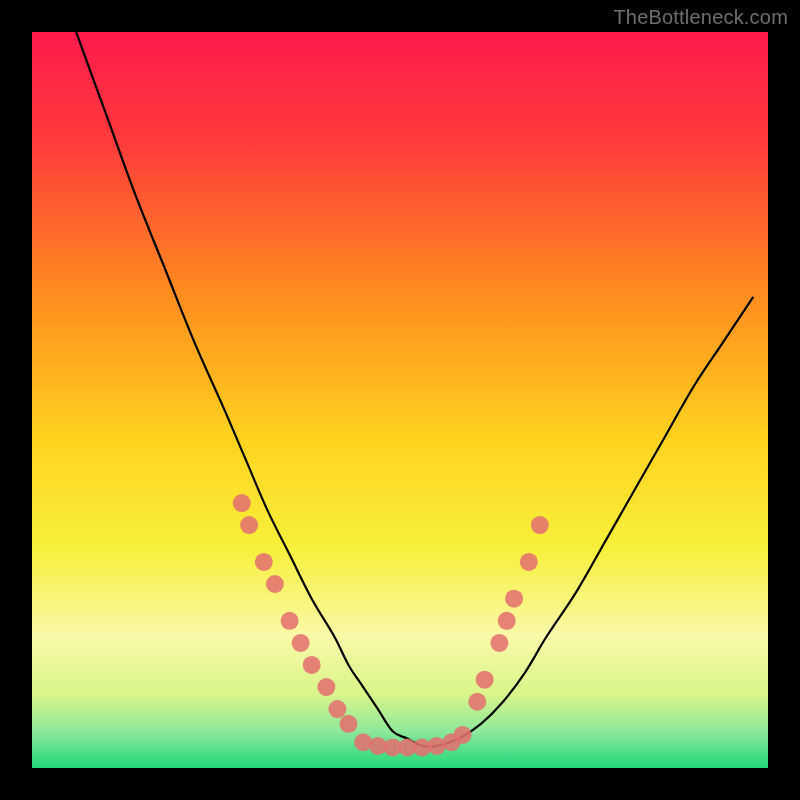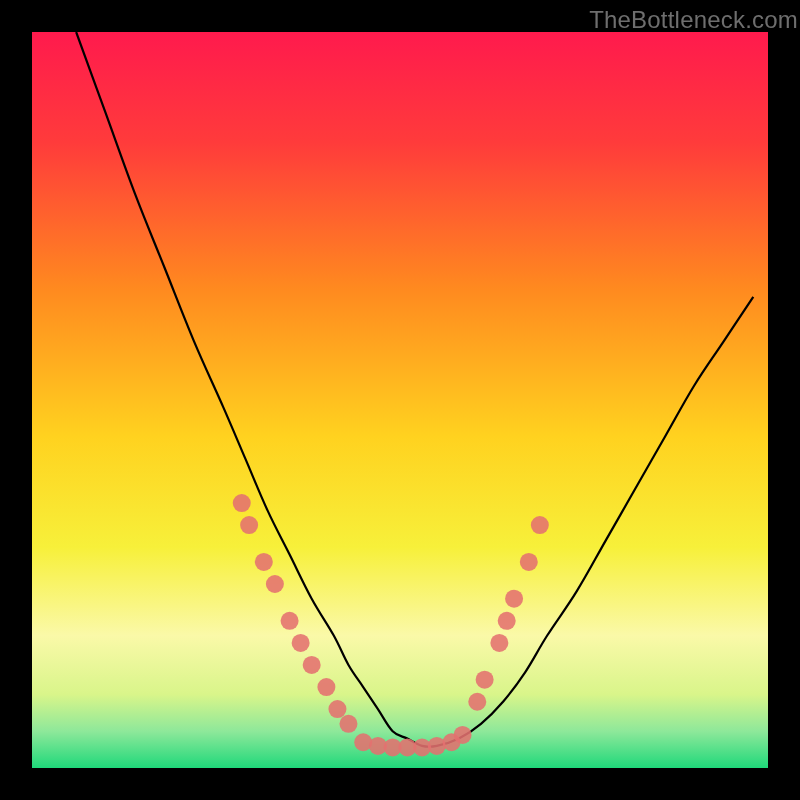--- a/index.html
+++ b/index.html
@@ -12,23 +12,23 @@
     font-family: Arial, sans-serif;
   }
   .container {
     position: relative;
     width: 800px;
     height: 800px;
   }
   .watermark {
     position: absolute;
     top: 6px;
-    right: 2px;
+    right: 12px;
     color: #6e6e6e;
-    font-size: 24px;
+    font-size: 20px;
     font-weight: 500;
     z-index: 10;
     letter-spacing: 0.2px;
     margin-left: 32px;
   }
   .plot-area {
     position: absolute;
     left: 32px;
     top: 32px;
     width: 736px;

